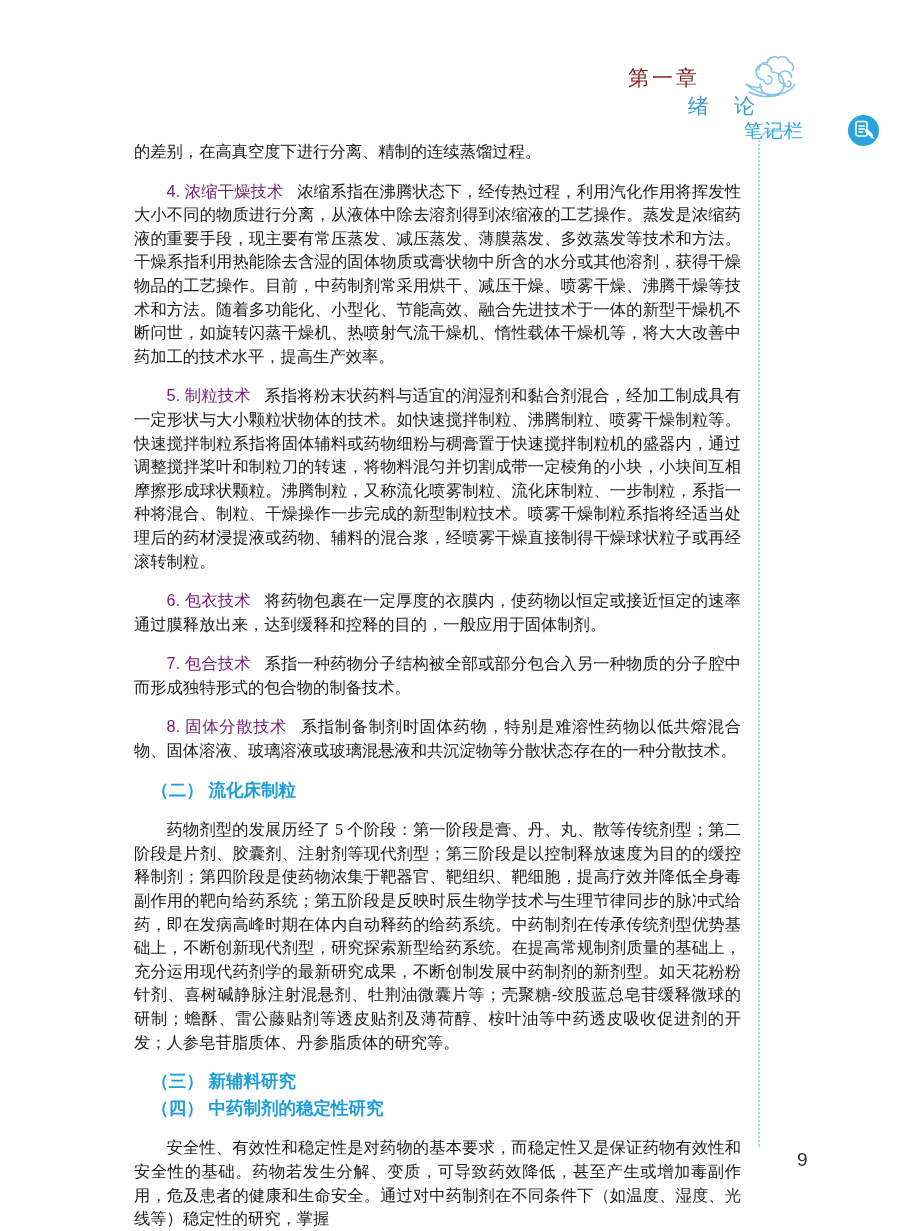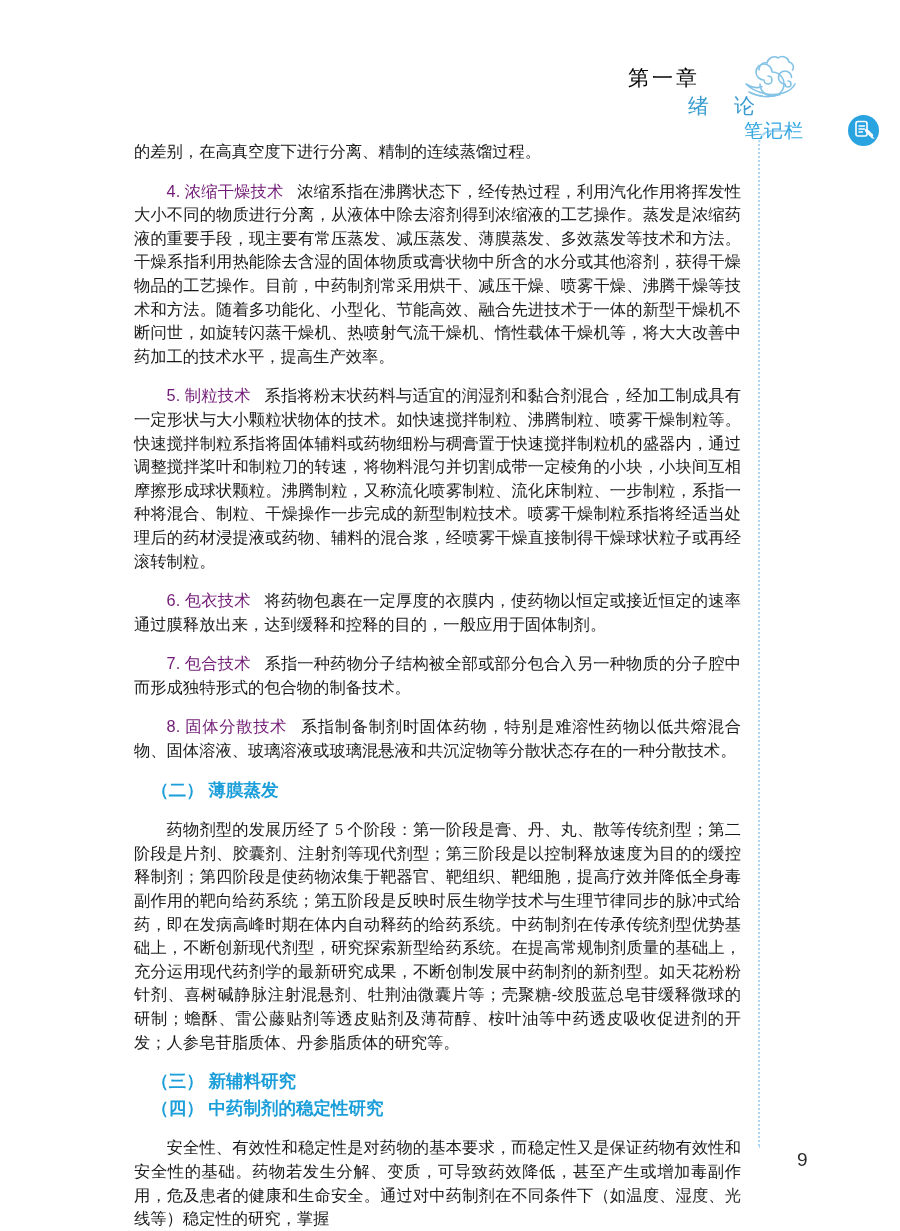--- a/index.html
+++ b/index.html
@@ -1,19 +1,19 @@
 <!DOCTYPE html>
 <html><head>
 <meta charset="utf-8">
 <style>
   html,body{margin:0;padding:0;background:#e8e8e8;}
   .page{position:relative;width:900px;height:1231px;background:#ffffff;overflow:hidden;
         font-family:"Liberation Serif","DejaVu Serif",serif;}
   
-  .chapter-label{position:absolute;left:628px;top:64px;font-size:21px;color:#000000;
+  .chapter-label{position:absolute;left:628px;top:64px;font-size:21px;color:#7f1d1d;
         letter-spacing:3px;font-family:"Liberation Serif","DejaVu Serif",serif;}
   .chapter-title{position:absolute;left:688px;top:64px;font-size:21px;color:#3a9bd0;
         letter-spacing:2px;font-family:"Liberation Sans","DejaVu Sans",sans-serif;margin-top:28px;}
   .cloud{position:absolute;left:744px;top:48px;}
   
   .guide-line{position:absolute;left:758px;top:130px;width:28px;height:1016px;
         border-top:2px solid #aad6ef;border-left:2px dotted #aad6ef;
         border-top-left-radius:14px;}
   .notes-label{position:absolute;left:744px;top:118px;font-size:19px;color:#33a6e0;
         letter-spacing:1px;font-family:"Liberation Sans","DejaVu Sans",sans-serif;}
@@ -62,21 +62,21 @@
     </svg>
   </span>
 
   <div class="body-text" id="body-content">
       <div class="para no-indent">的差别，在高真空度下进行分离、精制的连续蒸馏过程。</div>
       <div class="para"><span class="term">4. 浓缩干燥技术</span>浓缩系指在沸腾状态下，经传热过程，利用汽化作用将挥发性大小不同的物质进行分离，从液体中除去溶剂得到浓缩液的工艺操作。蒸发是浓缩药液的重要手段，现主要有常压蒸发、减压蒸发、薄膜蒸发、多效蒸发等技术和方法。干燥系指利用热能除去含湿的固体物质或膏状物中所含的水分或其他溶剂，获得干燥物品的工艺操作。目前，中药制剂常采用烘干、减压干燥、喷雾干燥、沸腾干燥等技术和方法。随着多功能化、小型化、节能高效、融合先进技术于一体的新型干燥机不断问世，如旋转闪蒸干燥机、热喷射气流干燥机、惰性载体干燥机等，将大大改善中药加工的技术水平，提高生产效率。</div>
       <div class="para"><span class="term">5. 制粒技术</span>系指将粉末状药料与适宜的润湿剂和黏合剂混合，经加工制成具有一定形状与大小颗粒状物体的技术。如快速搅拌制粒、沸腾制粒、喷雾干燥制粒等。快速搅拌制粒系指将固体辅料或药物细粉与稠膏置于快速搅拌制粒机的盛器内，通过调整搅拌桨叶和制粒刀的转速，将物料混匀并切割成带一定棱角的小块，小块间互相摩擦形成球状颗粒。沸腾制粒，又称流化喷雾制粒、流化床制粒、一步制粒，系指一种将混合、制粒、干燥操作一步完成的新型制粒技术。喷雾干燥制粒系指将经适当处理后的药材浸提液或药物、辅料的混合浆，经喷雾干燥直接制得干燥球状粒子或再经滚转制粒。</div>
       <div class="para"><span class="term">6. 包衣技术</span>将药物包裹在一定厚度的衣膜内，使药物以恒定或接近恒定的速率通过膜释放出来，达到缓释和控释的目的，一般应用于固体制剂。</div>
       <div class="para"><span class="term">7. 包合技术</span>系指一种药物分子结构被全部或部分包合入另一种物质的分子腔中而形成独特形式的包合物的制备技术。</div>
       <div class="para"><span class="term">8. 固体分散技术</span>系指制备制剂时固体药物，特别是难溶性药物以低共熔混合物、固体溶液、玻璃溶液或玻璃混悬液和共沉淀物等分散状态存在的一种分散技术。</div>
-      <div class="sec-heading">（二） 薄膜蒸发</div>
+      <div class="sec-heading">（二） 流化床制粒</div>
       <div class="para">药物剂型的发展历经了 5 个阶段：第一阶段是膏、丹、丸、散等传统剂型；第二阶段是片剂、胶囊剂、注射剂等现代剂型；第三阶段是以控制释放速度为目的的缓控释制剂；第四阶段是使药物浓集于靶器官、靶组织、靶细胞，提高疗效并降低全身毒副作用的靶向给药系统；第五阶段是反映时辰生物学技术与生理节律同步的脉冲式给药，即在发病高峰时期在体内自动释药的给药系统。中药制剂在传承传统剂型优势基础上，不断创新现代剂型，研究探索新型给药系统。在提高常规制剂质量的基础上，充分运用现代药剂学的最新研究成果，不断创制发展中药制剂的新剂型。如天花粉粉针剂、喜树碱静脉注射混悬剂、牡荆油微囊片等；壳聚糖-绞股蓝总皂苷缓释微球的研制；蟾酥、雷公藤贴剂等透皮贴剂及薄荷醇、桉叶油等中药透皮吸收促进剂的开发；人参皂苷脂质体、丹参脂质体的研究等。</div>
       <div class="sec-heading">（三） 新辅料研究</div>
       <div class="sec-heading">（四） 中药制剂的稳定性研究</div>
       <div class="para">安全性、有效性和稳定性是对药物的基本要求，而稳定性又是保证药物有效性和安全性的基础。药物若发生分解、变质，可导致药效降低，甚至产生或增加毒副作用，危及患者的健康和生命安全。通过对中药制剂在不同条件下（如温度、湿度、光线等）稳定性的研究，掌握</div>
     </div>
 
   <div class="page-number">9</div>
 </div>
 
 </body></html>

